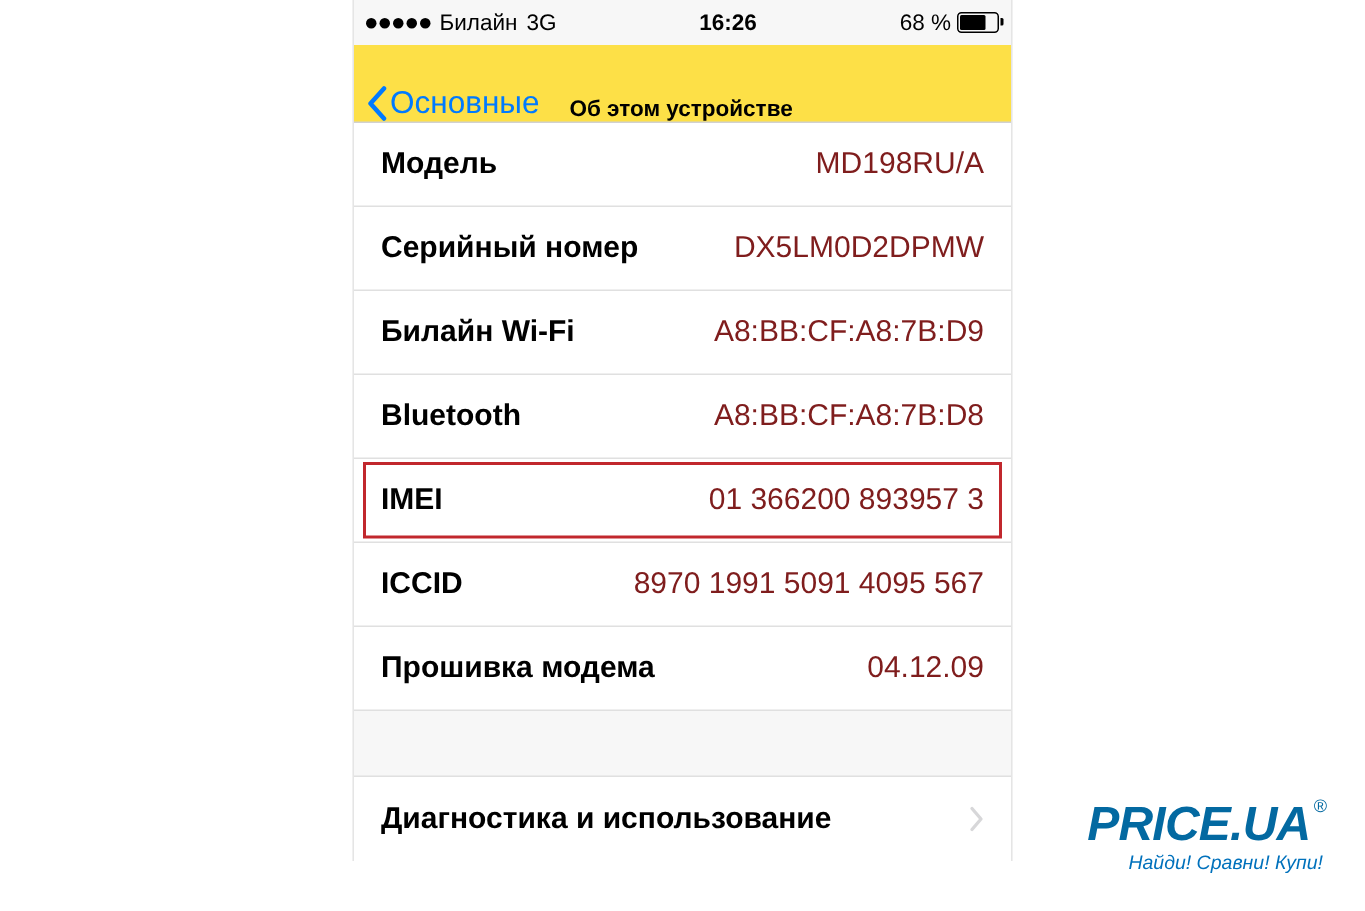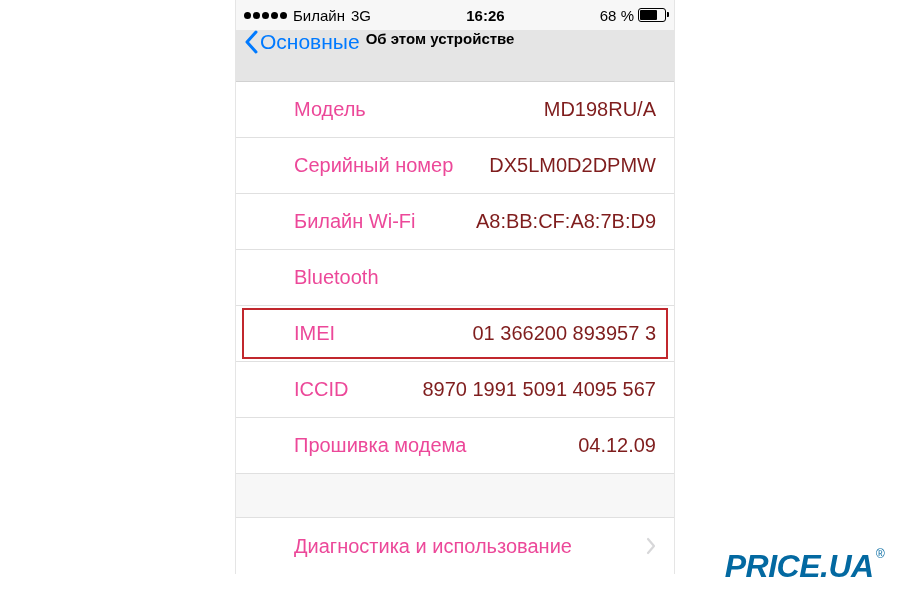--- a/index.html
+++ b/index.html
@@ -75,24 +75,25 @@
       left: 1px;
       top: 1px;
       bottom: 1px;
       width: 65%;
       background: #000;
       border-radius: 1px;
     }
     .nav-bar {
       height: 52px;
       display: flex;
-      align-items: flex-start;
+      align-items: flex-end;
       padding: 0 8px;
-      background: #e5e5e5;
+      background: #fde047;
       border-bottom: 1px solid #d1d1d1;
+      gap: 14px;
     }
     .back-button {
       display: flex;
       align-items: center;
       color: #007aff;
       font-size: 21px;
       font-weight: 400;
       cursor: pointer;
     }
     .chevron-left {
@@ -126,23 +127,22 @@
       content: "";
       position: absolute;
       left: 6px;
       right: 6px;
       top: 2px;
       bottom: 2px;
       border: 2.5px solid #c1272d;
       pointer-events: none;
     }
     .row-label {
-      color: #ec4899;
-      font-weight: 400;
-      margin-left: 40px;
+      color: #000000;
+      font-weight: 700;
     }
     .row-value {
       color: #7f1d1d;
       font-weight: 400;
       text-align: right;
     }
     .gap-section {
       height: 44px;
       background: #f7f7f7;
       border-bottom: 1px solid #e0e0e0;
@@ -239,20 +239,21 @@
     <div class="settings-row">
       <span class="row-label">Серийный номер</span>
       <span class="row-value">DX5LM0D2DPMW</span>
     </div>
     <div class="settings-row">
       <span class="row-label">Билайн Wi-Fi</span>
       <span class="row-value">A8:BB:CF:A8:7B:D9</span>
     </div>
     <div class="settings-row">
       <span class="row-label">Bluetooth</span>
+      <span class="row-value">A8:BB:CF:A8:7B:D8</span>
     </div>
     <div class="settings-row highlighted">
       <span class="row-label">IMEI</span>
       <span class="row-value">01 366200 893957 3</span>
     </div>
     <div class="settings-row">
       <span class="row-label">ICCID</span>
       <span class="row-value">8970 1991 5091 4095 567</span>
     </div>
     <div class="settings-row">
@@ -269,13 +270,14 @@
       <polyline points="2,2 8,9 2,16"></polyline>
     </svg>
   </div>
 
 </div>
 
 <div class="watermark">
   <div class="watermark-logo">
     <span>PRICE.UA</span><span class="reg">®</span>
   </div>
+  <div class="watermark-tagline">Найди! Сравни! Купи!</div>
 </div>
 
 </body></html>

